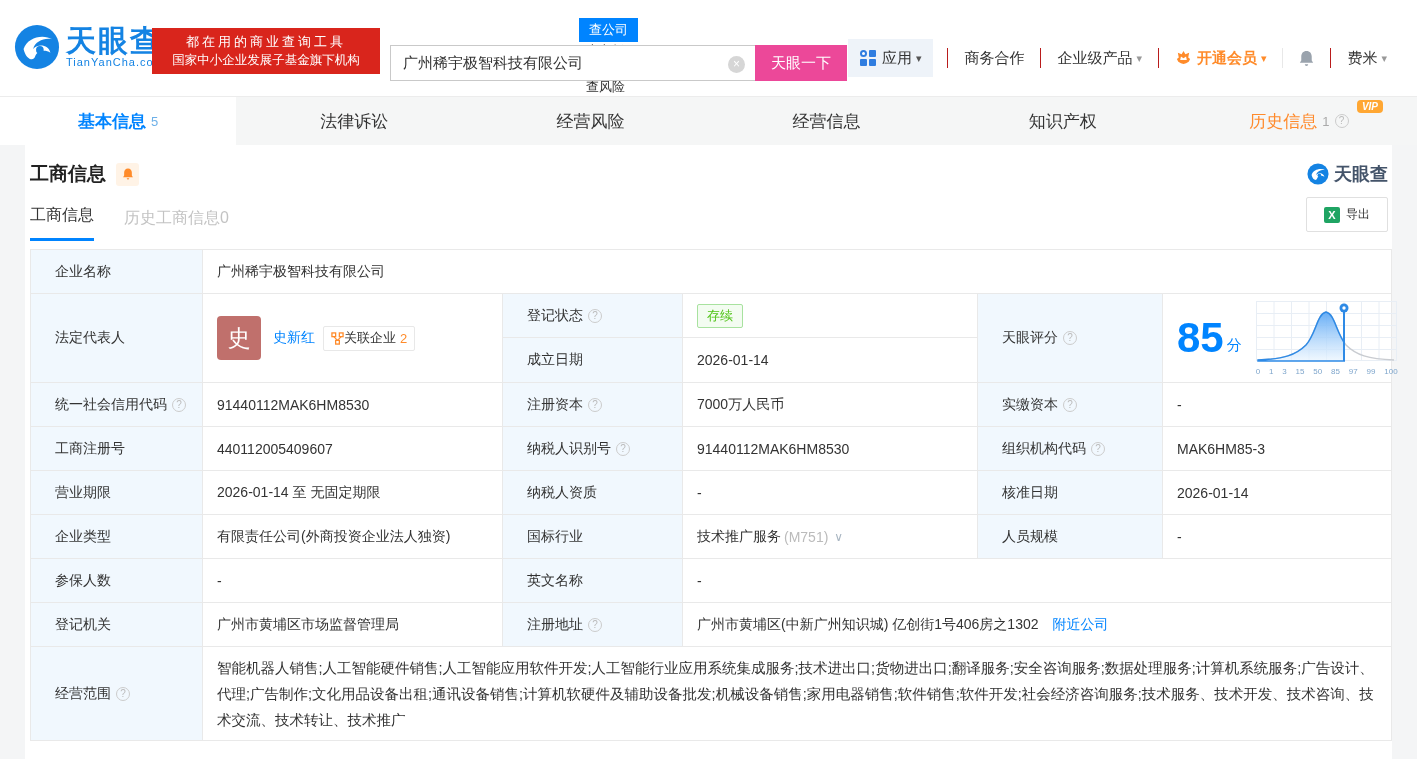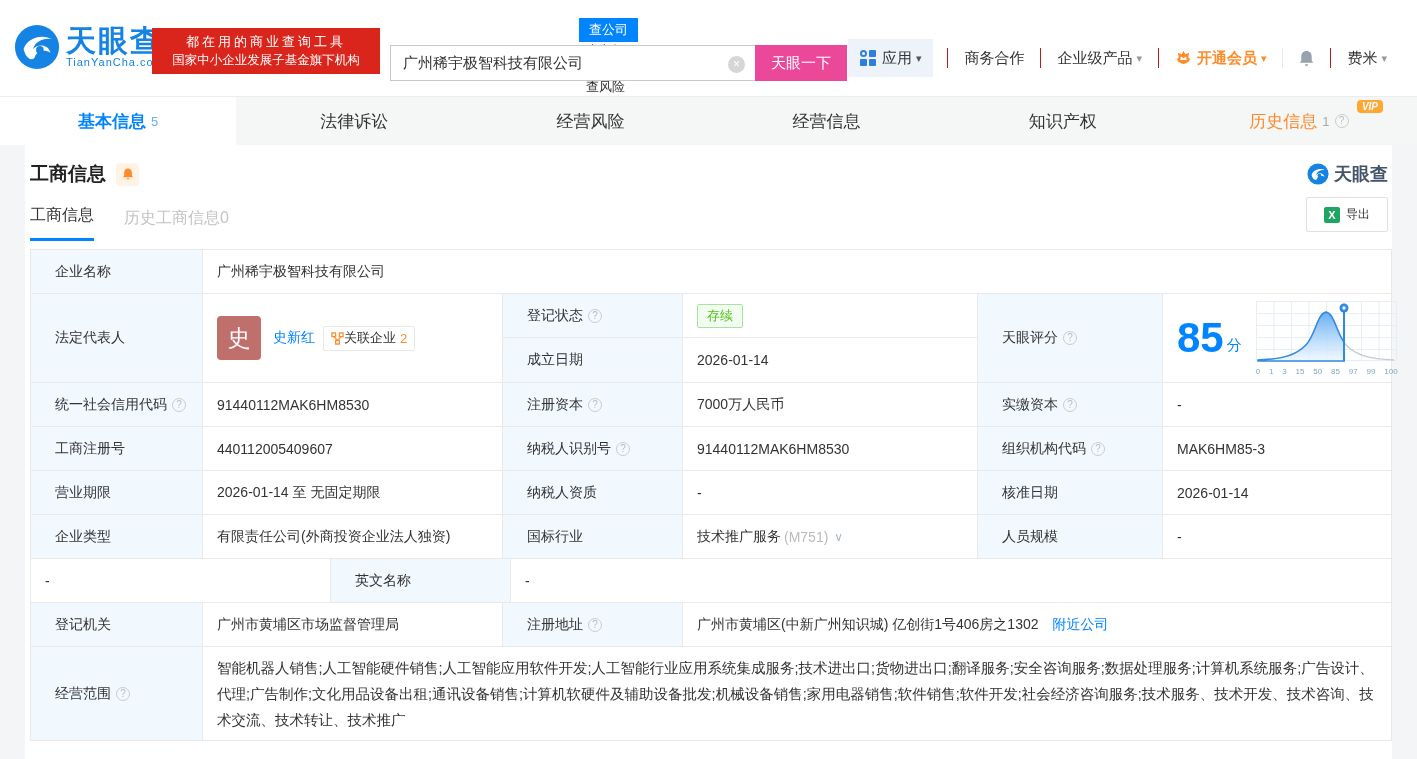--- a/index.html
+++ b/index.html
@@ -398,20 +398,23 @@
       </div>
       <div class="cell lab c5">
             <span>人员规模</span>
           </div>
       <div class="cell c6">
             <span>-</span>
           </div>
     </div>
 
     <div class="trow">
+      <div class="cell lab c1">
+            <span>参保人数</span>
+          </div>
       <div class="cell c2">
             <span>-</span>
           </div>
       <div class="cell lab c3">
             <span>英文名称</span>
           </div>
       <div class="cell span-rest">
             <span>-</span>
           </div>
     </div>

